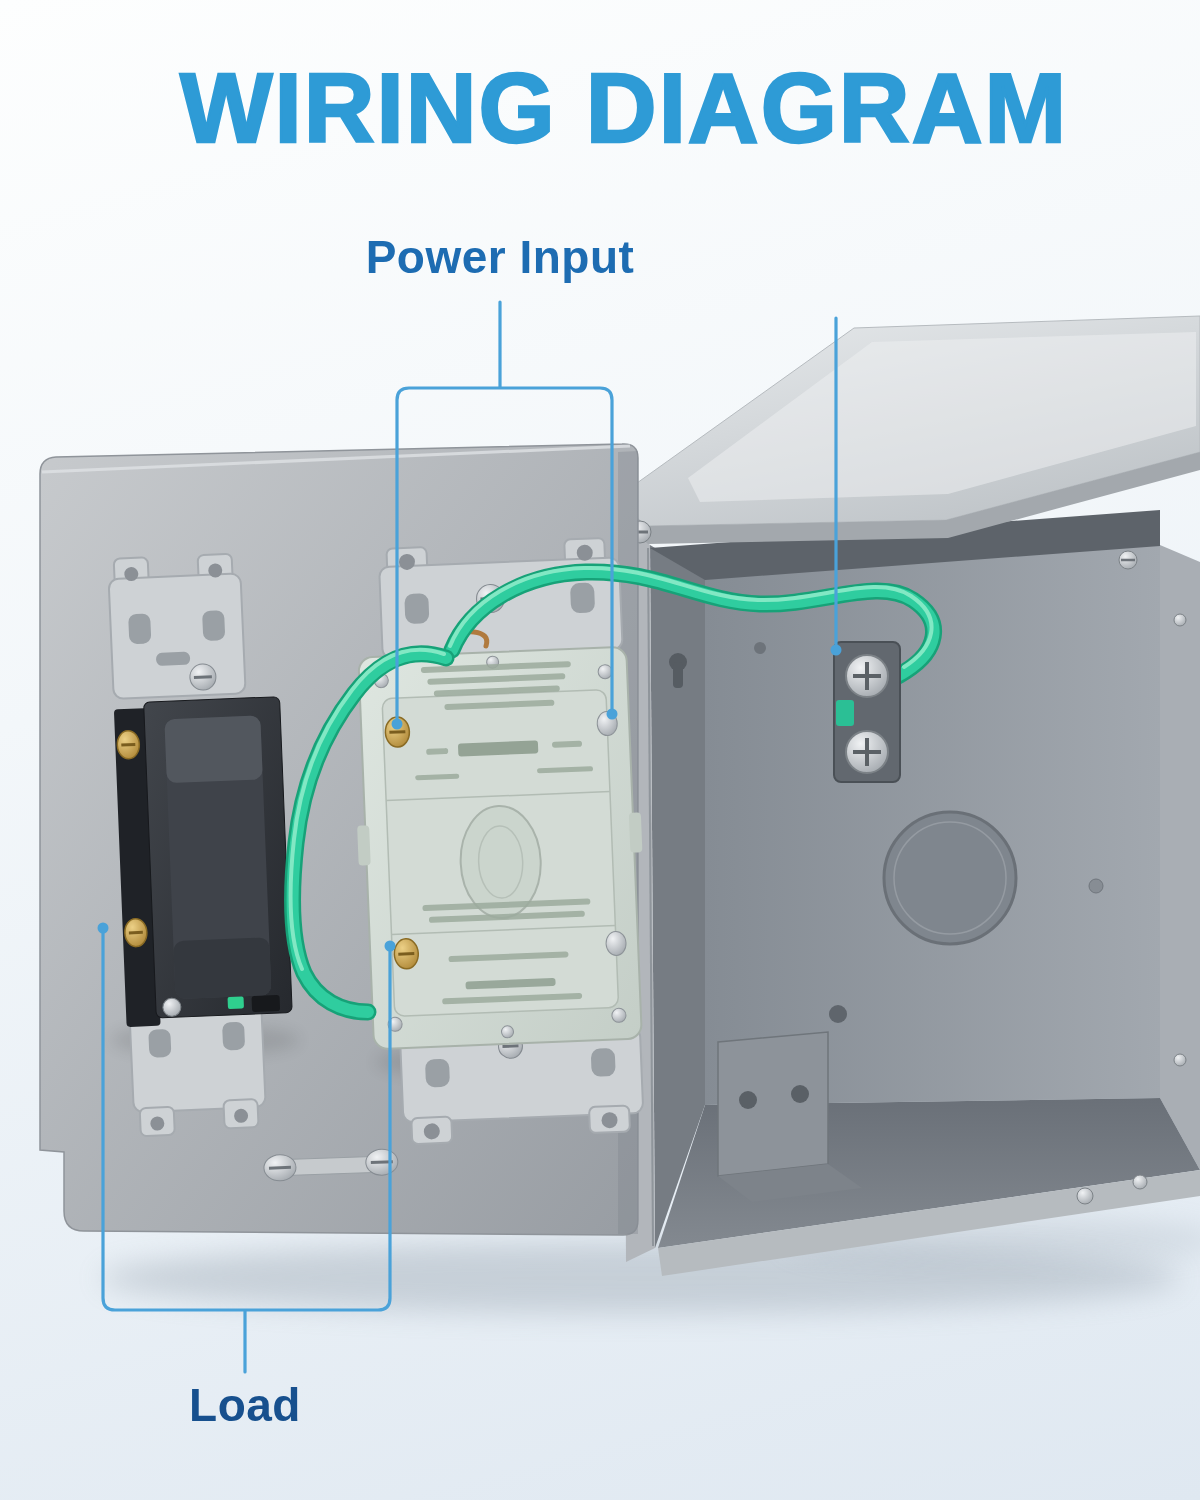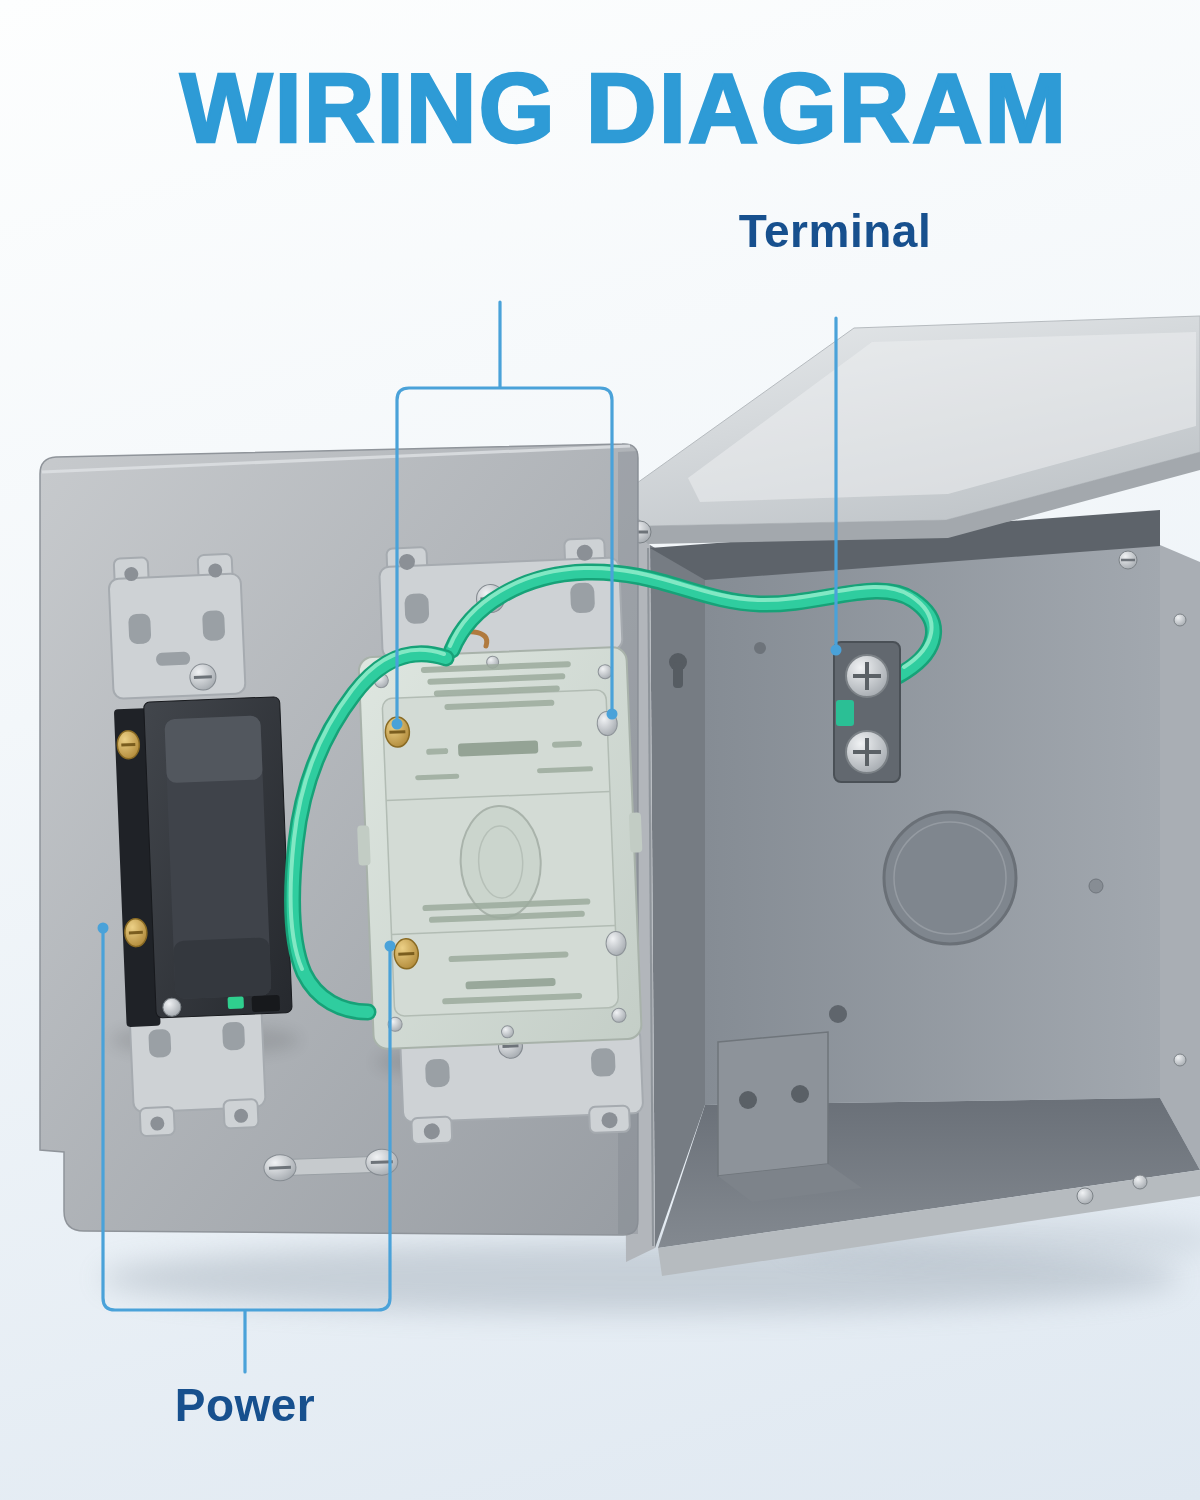--- a/index.html
+++ b/index.html
@@ -284,20 +284,20 @@
       <path d="M 836 318 V 648" style="stroke: rgb(74, 162, 217);"></path>
       <path d="M 103 930 V 1298 Q 103 1310 115 1310 H 378 Q 390 1310 390 1298 V 948 M 245 1310 V 1372" style="stroke: rgb(74, 162, 217);"></path>
       <circle cx="397" cy="724" r="5.5" stroke="none" fill="#4aa2d9"></circle>
       <circle cx="612" cy="714" r="5.5" stroke="none" fill="#4aa2d9"></circle>
       <circle cx="836" cy="650" r="5.5" stroke="none" fill="#4aa2d9"></circle>
       <circle cx="103" cy="928" r="5.5" stroke="none" fill="#4aa2d9"></circle>
       <circle cx="390" cy="946" r="5.5" stroke="none" fill="#4aa2d9"></circle>
     </g>
   </svg>
 
+  <div class="label" id="lbl-power" style="color: rgb(29, 108, 178);">Power Input</div>
 
   <div class="label" id="lbl-ground" style="color: rgb(23, 80, 142);">
-    <span>Terminal</span>
   </div>
 
-  <div class="label" id="lbl-load" style="color: rgb(23, 80, 142);">Power</div>
+  <div class="label" id="lbl-load" style="color: rgb(23, 80, 142);">Load</div>
 
 </div>
 
 </body></html>

